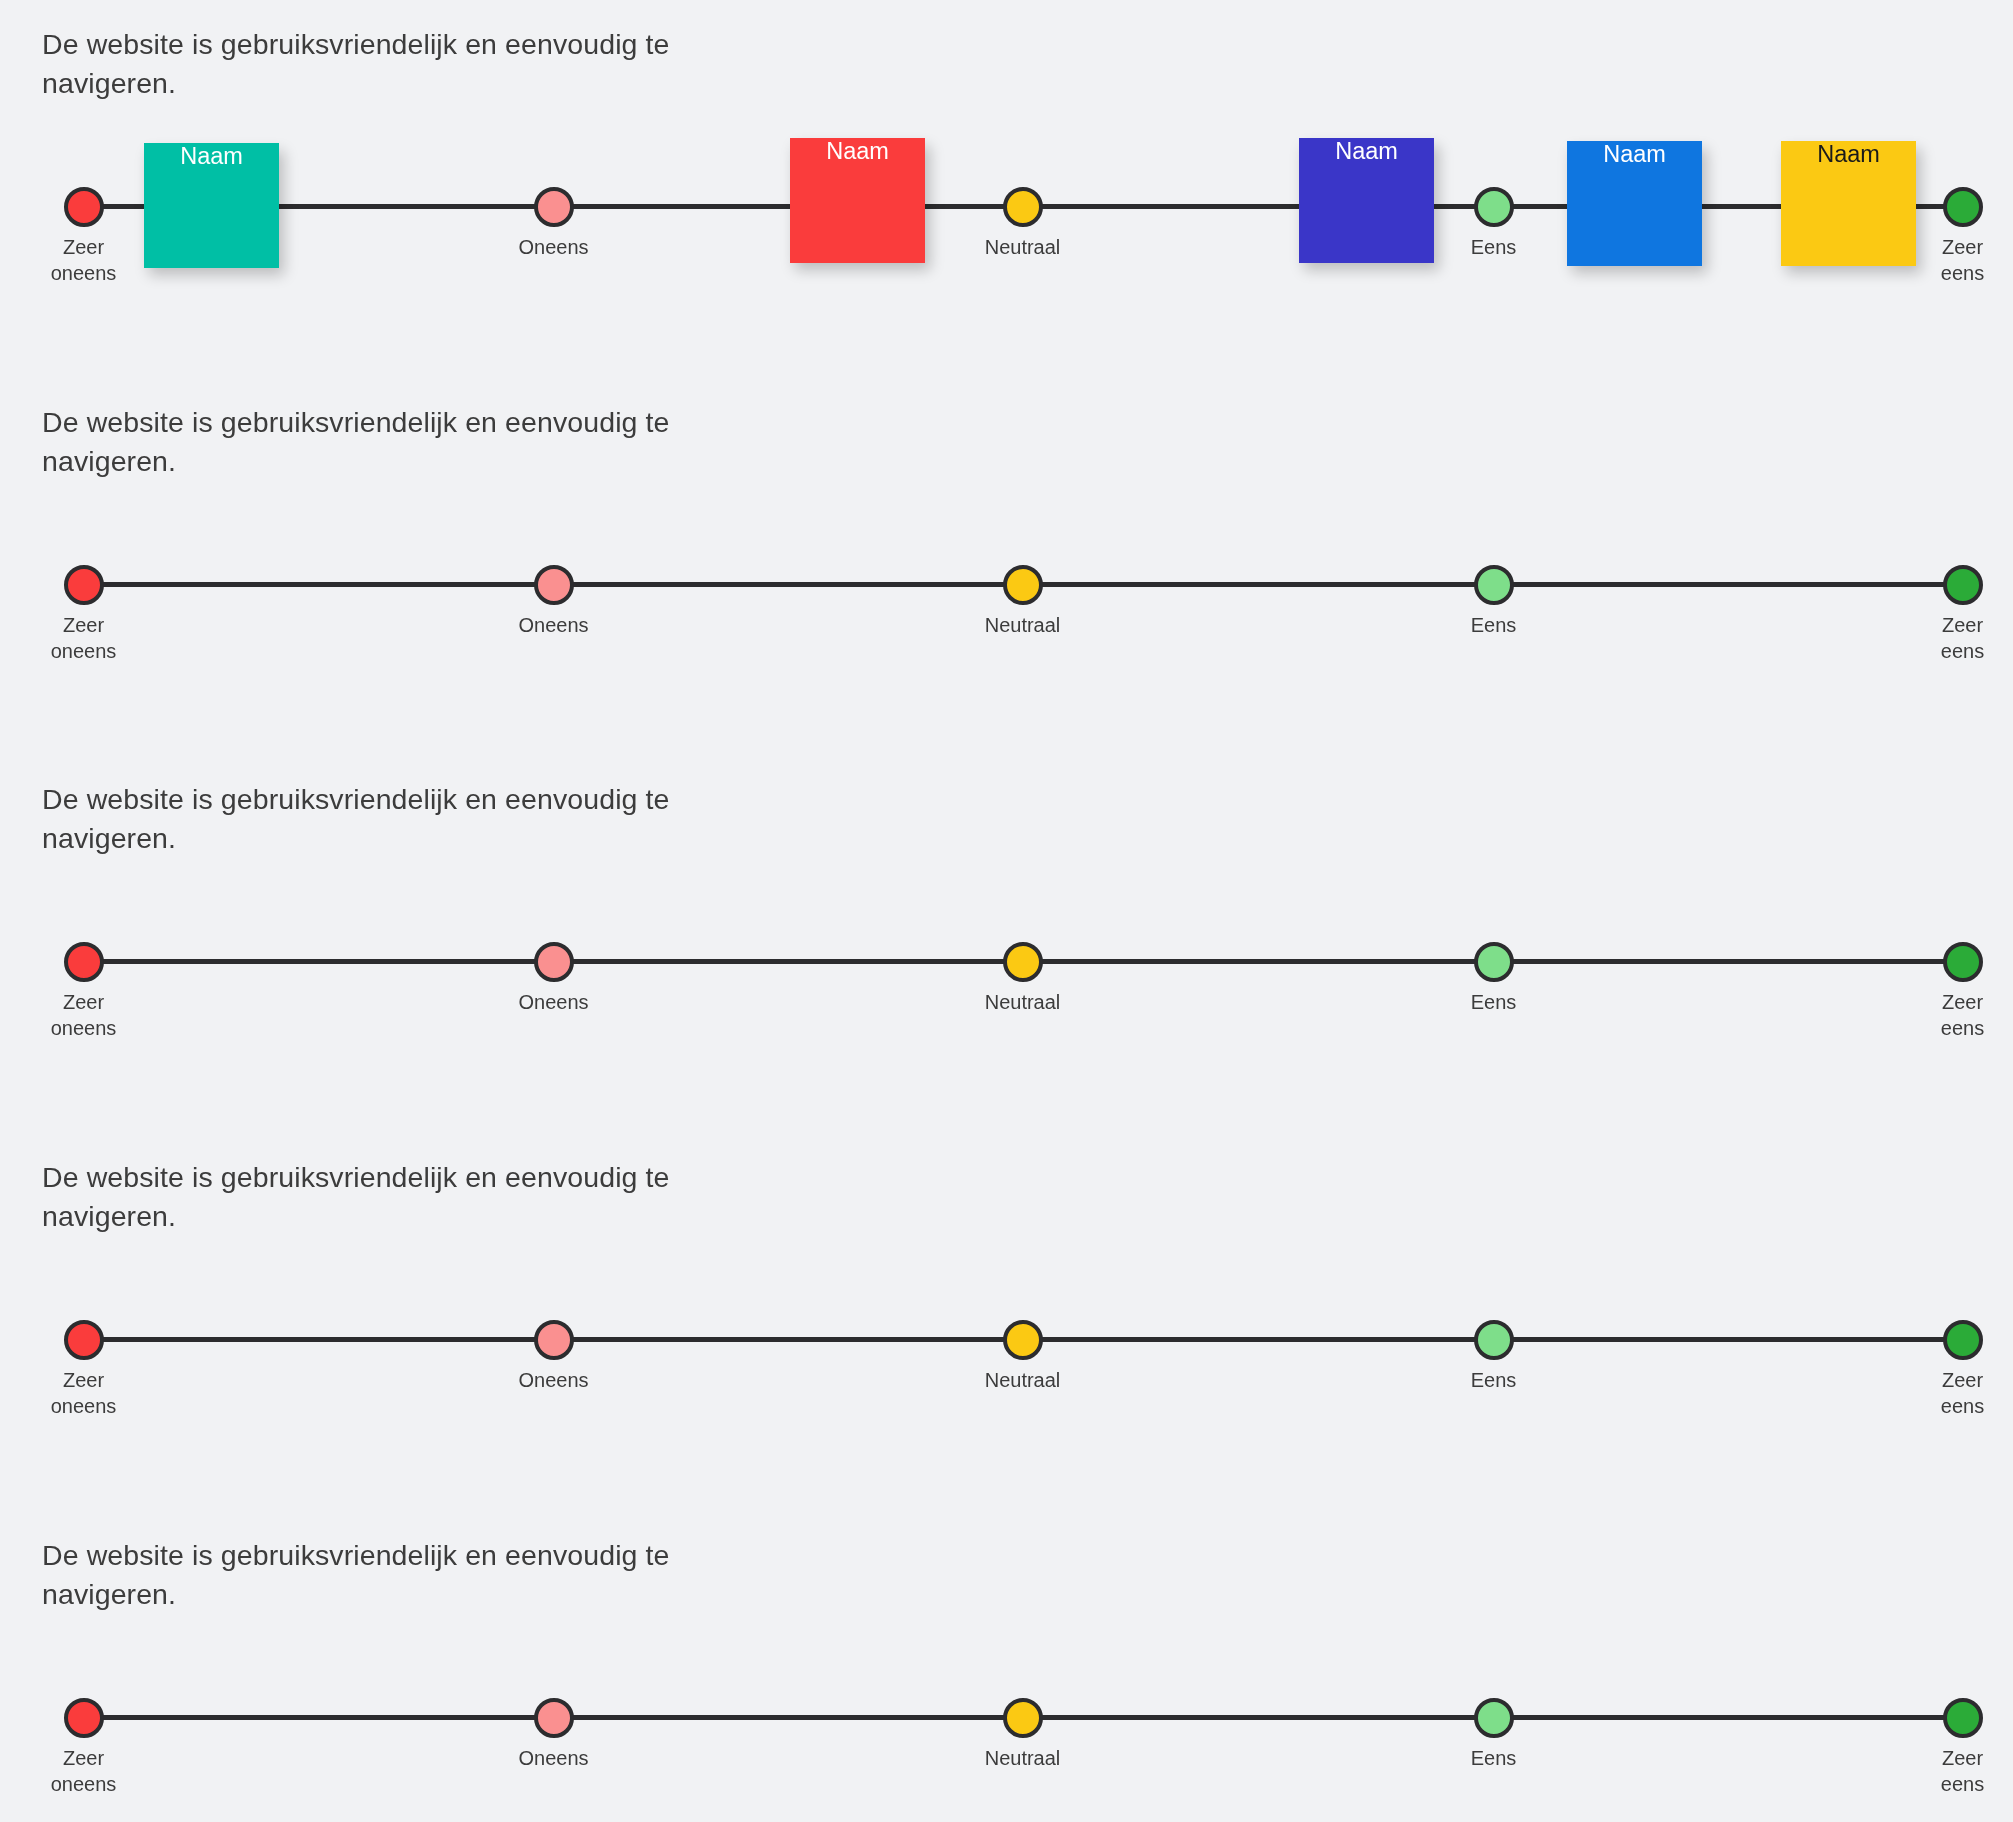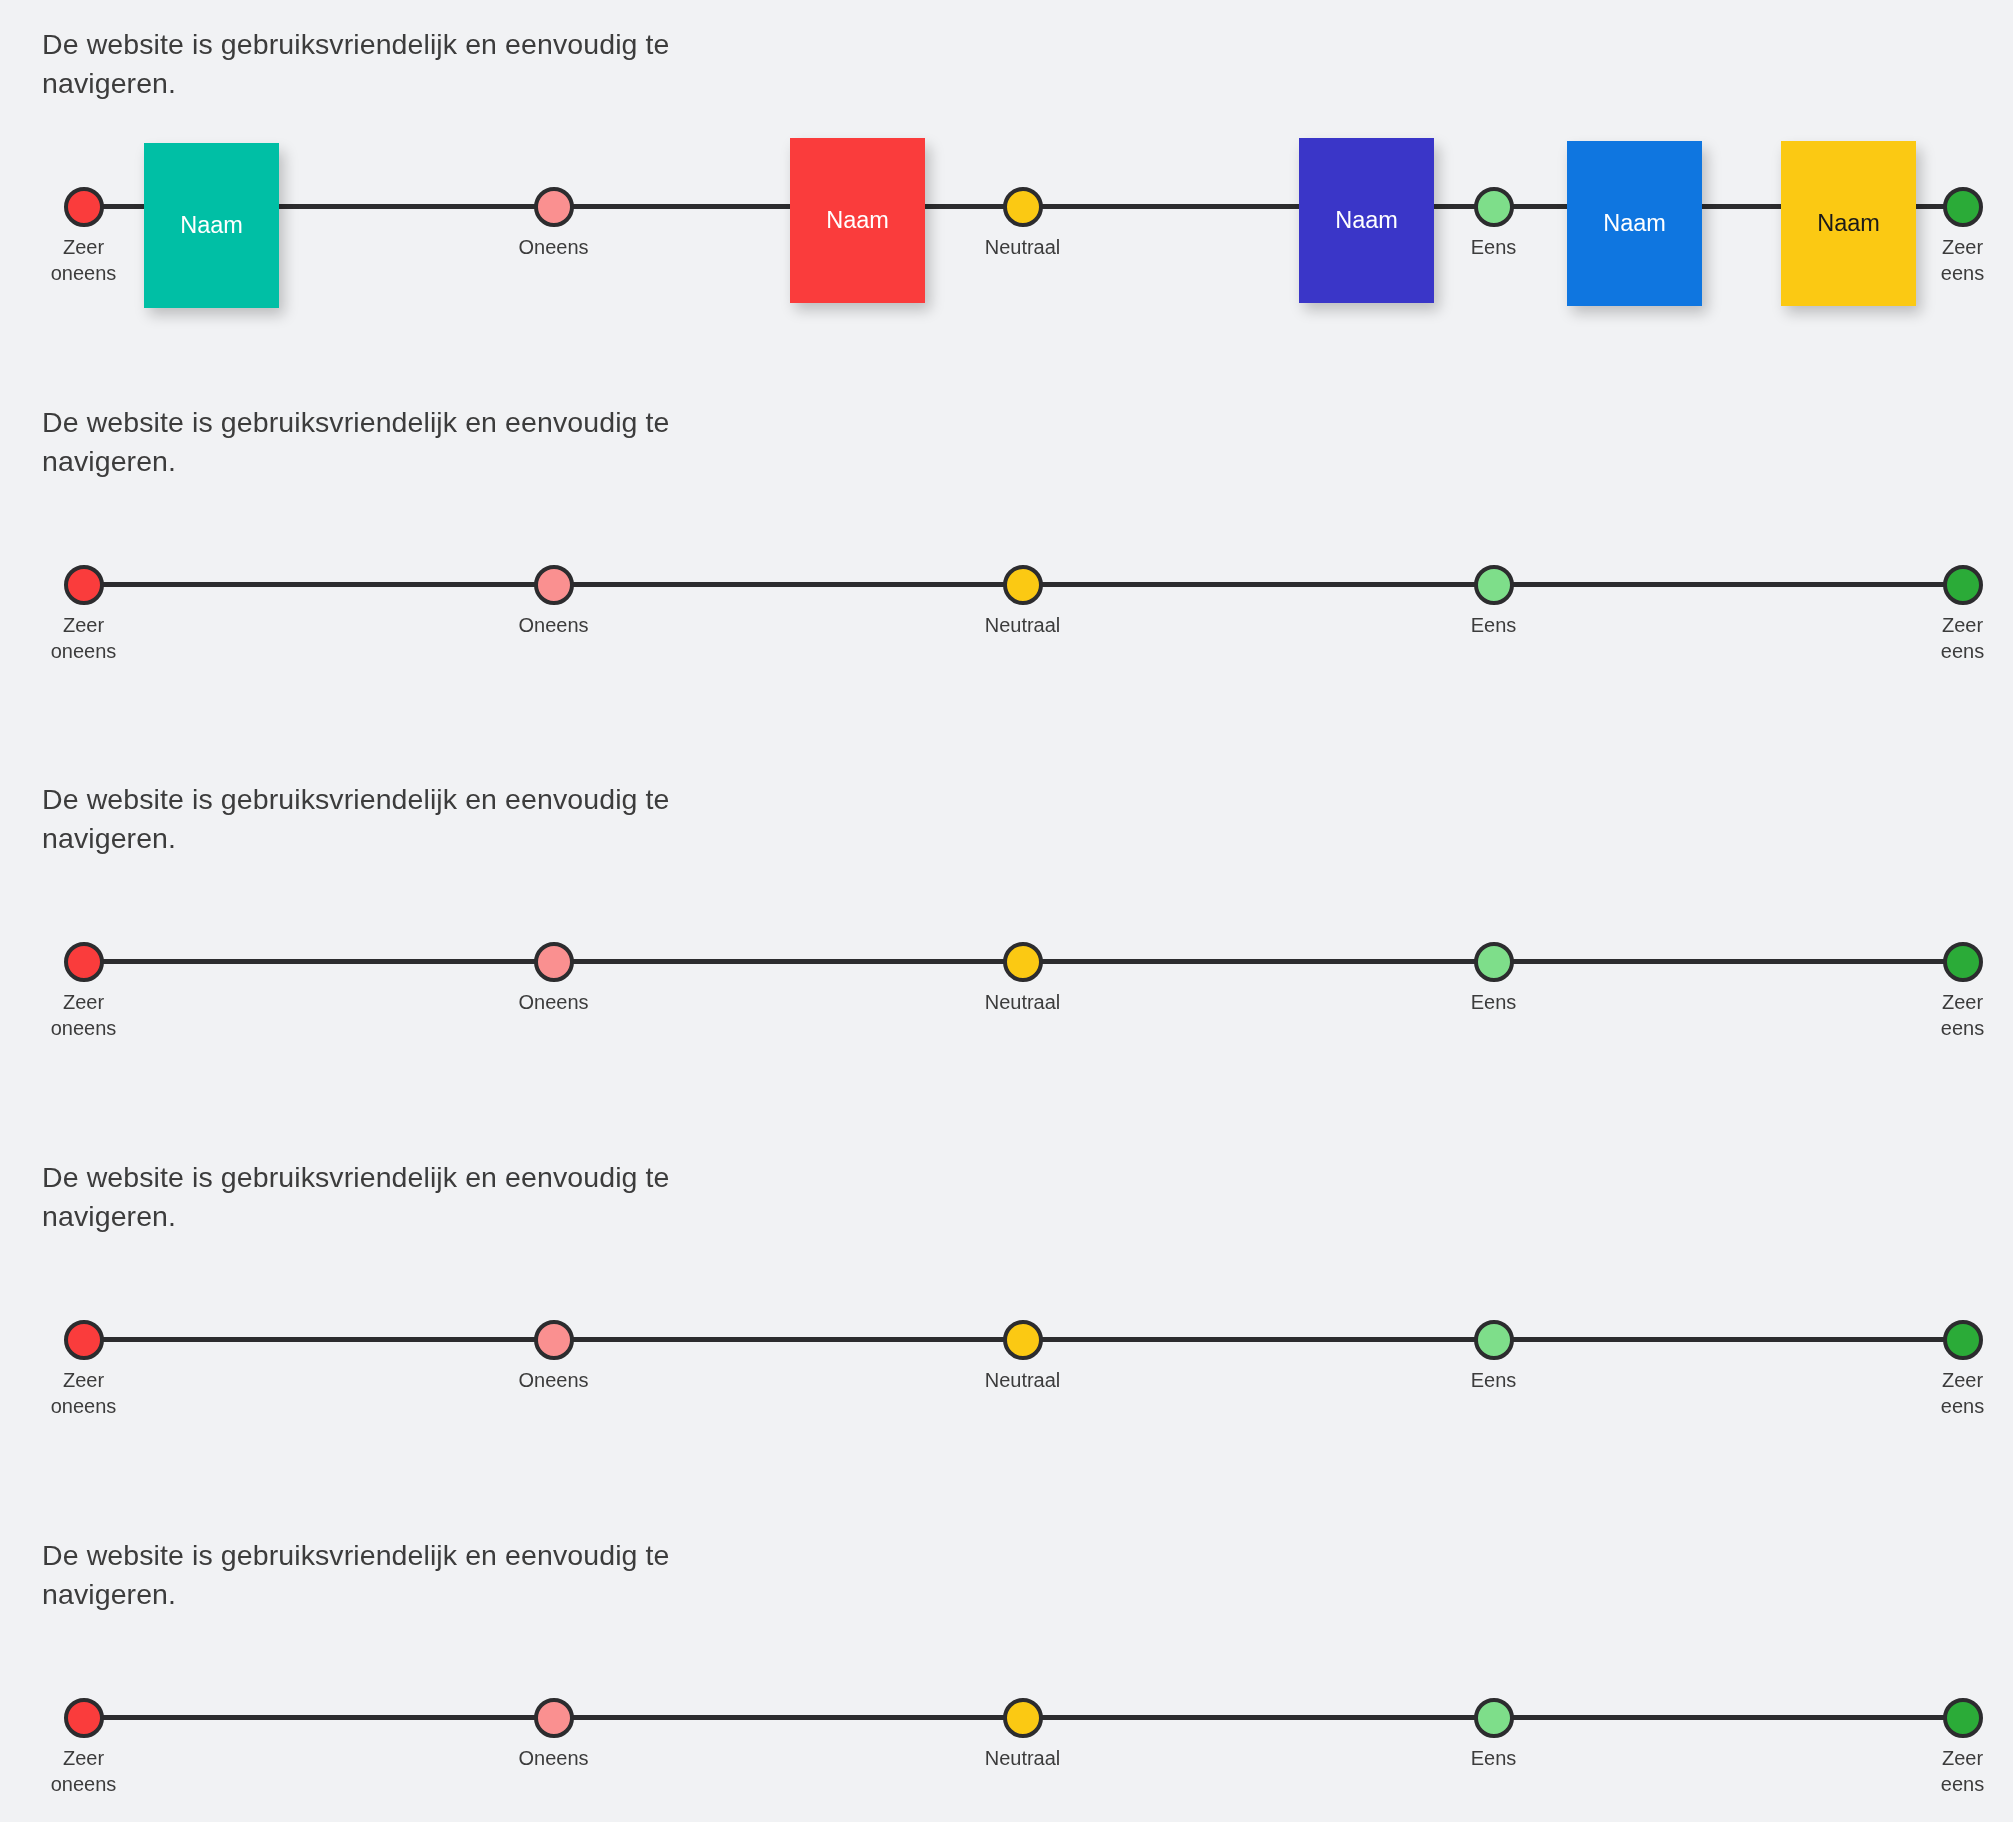--- a/index.html
+++ b/index.html
@@ -88,23 +88,22 @@
     line-height: 26px;
     color: #3c3c3c;
     white-space: pre-line;
     font-family: "Liberation Sans", sans-serif;
   }
 
   
   .note-card {
     position: absolute;
     width: 135px;
-    height: 165px;
+    height: 125px;
     display: flex;
-    align-items: center;
     justify-content: center;
     font-size: 23.5px;
     font-family: "Liberation Sans", sans-serif;
     box-shadow: 5px 8.4px 13.4px rgba(0, 0, 0, 0.22);
     z-index: 5;
     user-select: none;
   }
 </style>
 </head>
 <body>

